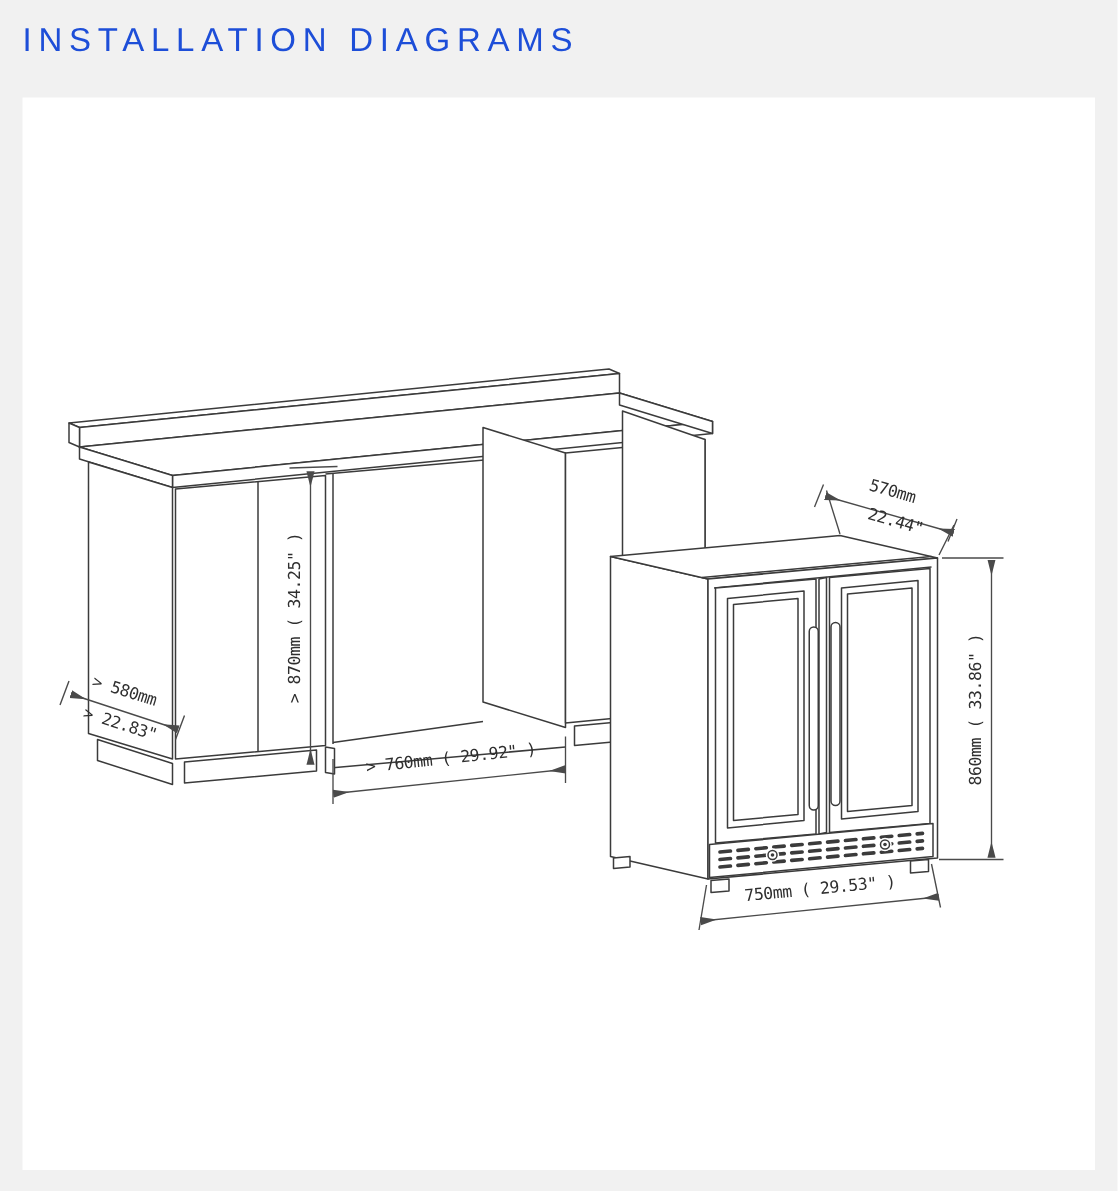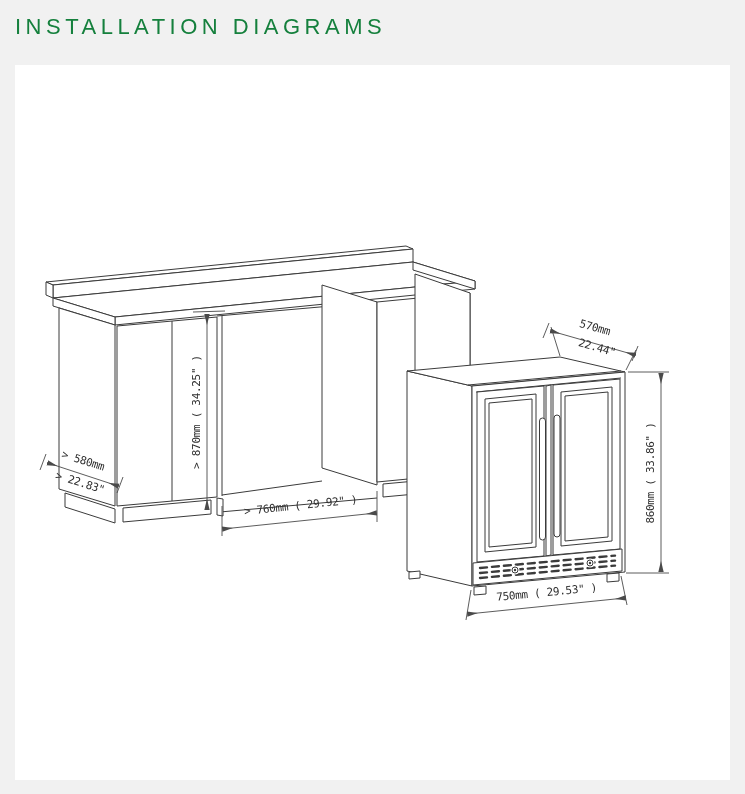--- a/index.html
+++ b/index.html
@@ -6,21 +6,21 @@
   body{
     width:745px;height:794px;
     background:#f1f1f1;
     font-family:"Liberation Sans", sans-serif;
     overflow:hidden;
     position:relative;
   }
   .page-title{
     position:absolute;left:15px;top:14px;
     font-size:22px;font-weight:500;
-    letter-spacing:4.5px;color:#15803d;
+    letter-spacing:4.5px;color:#1d4ed8;
   }
   .diagram-panel{
     position:absolute;left:15px;top:65px;
     width:715px;height:715px;background:#ffffff;
   }
   svg{display:block;}
   svg path, svg line, svg rect, svg circle{vector-effect:non-scaling-stroke;}
   .ln{fill:none;stroke:#3b3b3b;stroke-width:1;stroke-linejoin:round;}
   .face{fill:#ffffff;stroke:#3b3b3b;stroke-width:1;stroke-linejoin:round;}
   .dim{fill:none;stroke:#4a4a4a;stroke-width:0.9;}

